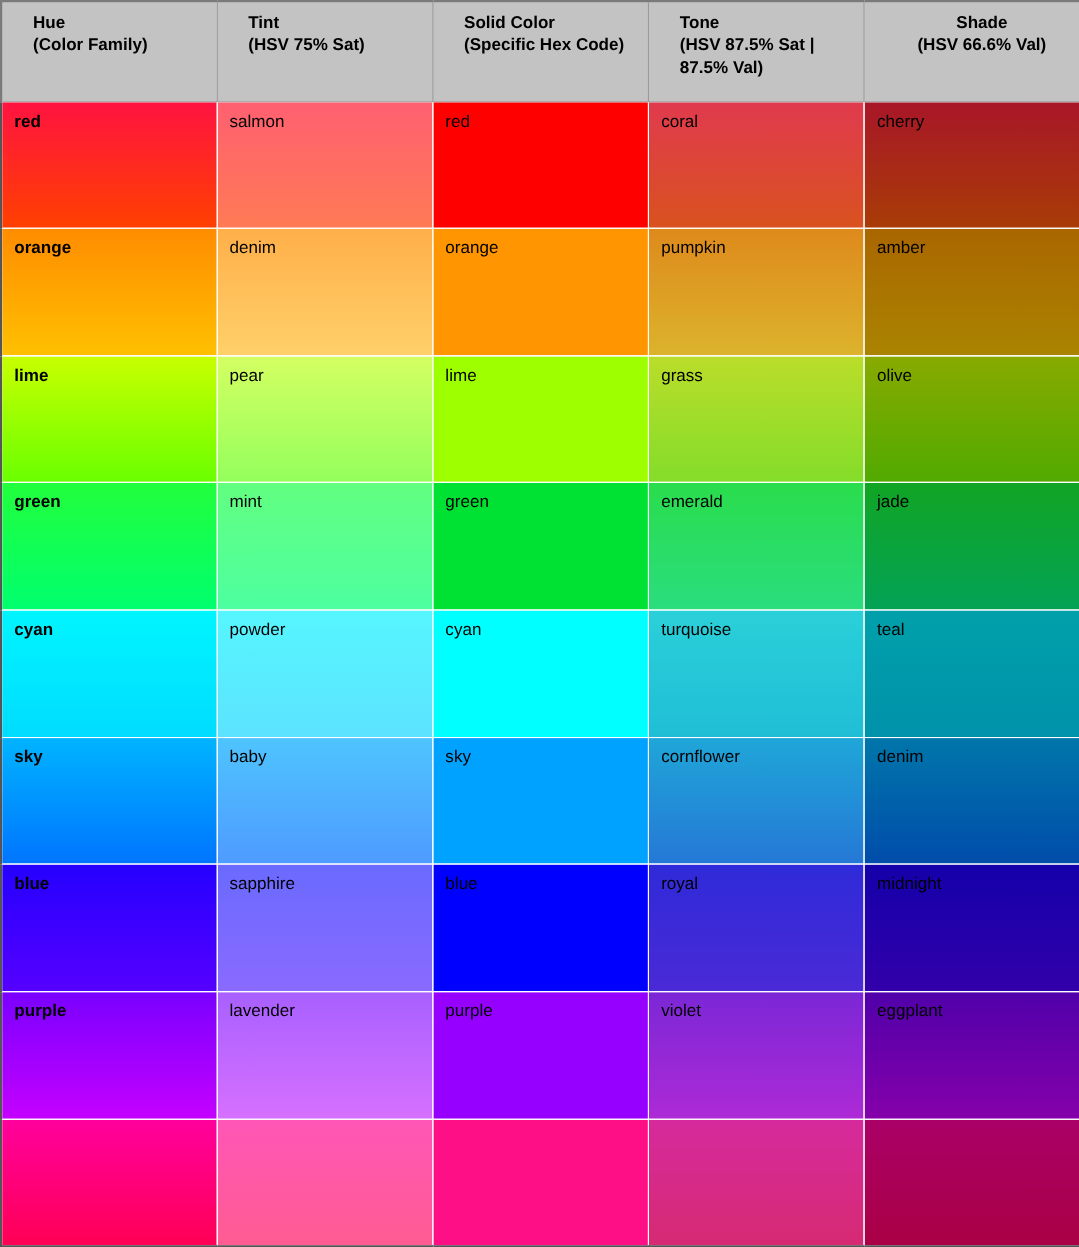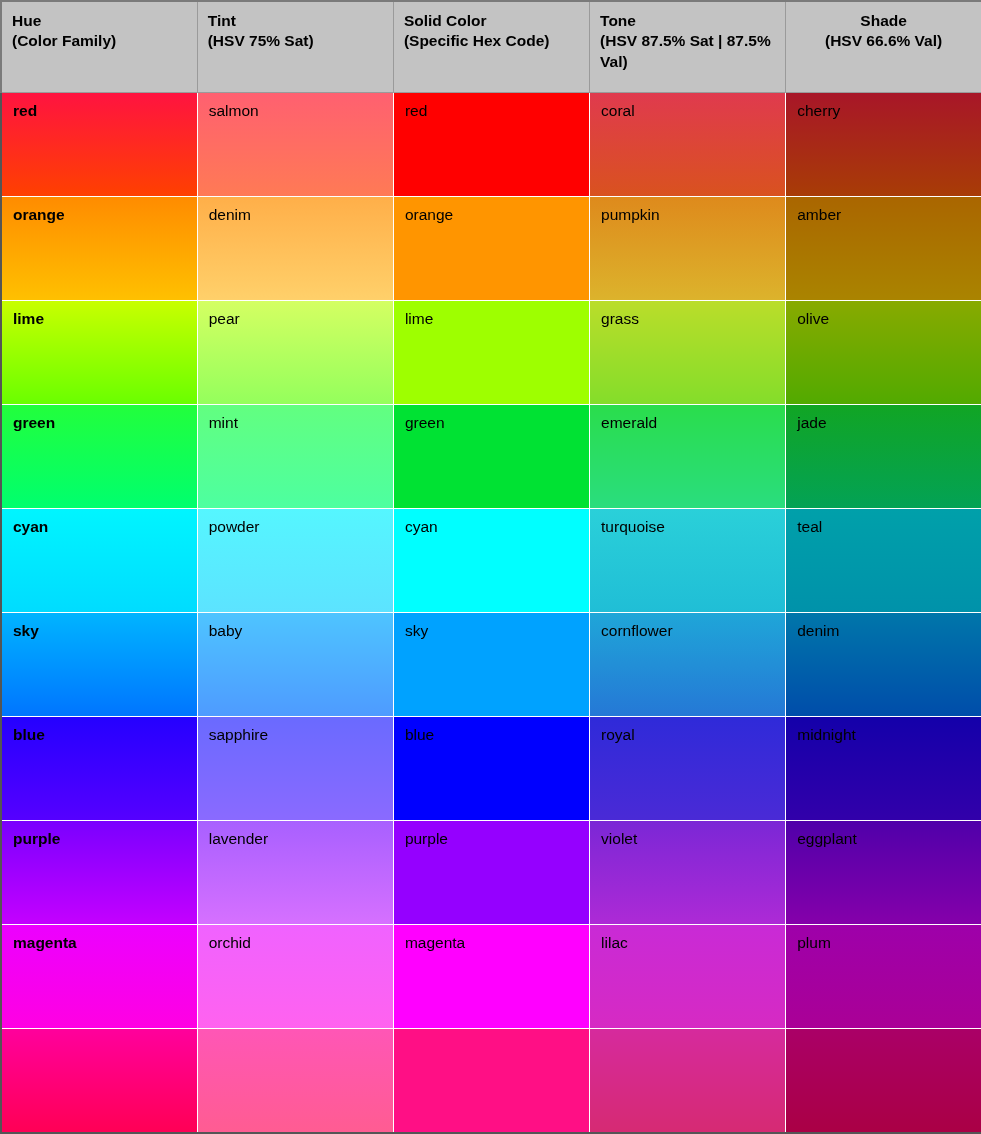--- a/index.html
+++ b/index.html
@@ -20,21 +20,21 @@
   }
 
   #color-table colgroup col { width: 196.2px; }
 
   thead th {
     background: #c3c3c3;
     border: 1px solid #9a9a9a;
     border-top: 2px solid #7a7a7a;
     text-align: left;
     vertical-align: top;
-    padding: 9px 10px 8px 10px;
+    padding: 9px 10px 8px 28px;
     font-size: 15.5px;
     font-weight: bold;
     line-height: 1.32;
     color: #000000;
     height: 91px;
     white-space: pre-line;
   }
 
   thead th:first-child { border-left: 2px solid #7a7a7a; }
   thead th:last-child  { border-right: 2px solid #7a7a7a; text-align: center; }
@@ -147,27 +147,20 @@
         <td><div class="swatch" style="background: linear-gradient(rgb(20, 0, 170), rgb(50, 0, 170));"></div><span class="cell-label">midnight</span></td>
       </tr>
       <tr>
         <td class="hue-cell"><div class="swatch" style="background: linear-gradient(rgb(122, 0, 255), rgb(196, 0, 255));"></div><span class="cell-label">purple</span></td>
         <td><div class="swatch" style="background: linear-gradient(rgb(168, 96, 255), rgb(214, 112, 255));"></div><span class="cell-label">lavender</span></td>
         <td><div class="swatch" style="background: rgb(149, 0, 255);"></div><span class="cell-label">purple</span></td>
         <td><div class="swatch" style="background: linear-gradient(rgb(123, 39, 214), rgb(173, 42, 214));"></div><span class="cell-label">violet</span></td>
         <td><div class="swatch" style="background: linear-gradient(rgb(80, 0, 170), rgb(133, 0, 170));"></div><span class="cell-label">eggplant</span></td>
       </tr>
       <tr>
-        <td class="hue-cell"><div class="swatch" style="background: linear-gradient(rgb(236, 0, 255), rgb(255, 0, 226));"></div><span class="cell-label">magenta</span></td>
-        <td><div class="swatch" style="background: linear-gradient(rgb(240, 98, 255), rgb(255, 98, 239));"></div><span class="cell-label">orchid</span></td>
-        <td><div class="swatch" style="background: rgb(255, 0, 255);"></div><span class="cell-label">magenta</span></td>
-        <td><div class="swatch" style="background: linear-gradient(rgb(201, 42, 214), rgb(214, 42, 195));"></div><span class="cell-label">lilac</span></td>
-        <td><div class="swatch" style="background: linear-gradient(rgb(158, 0, 170), rgb(170, 0, 150));"></div><span class="cell-label">plum</span></td>
-      </tr>
-      <tr>
         <td class="hue-cell"><div class="swatch" style="background: linear-gradient(rgb(255, 0, 156), rgb(255, 0, 85));"></div><span class="cell-label"></span></td>
         <td><div class="swatch" style="background: linear-gradient(rgb(255, 86, 182), rgb(255, 92, 146));"></div><span class="cell-label"></span></td>
         <td><div class="swatch" style="background: rgb(255, 15, 133);"></div><span class="cell-label"></span></td>
         <td><div class="swatch" style="background: linear-gradient(rgb(214, 42, 157), rgb(214, 42, 115));"></div><span class="cell-label"></span></td>
         <td><div class="swatch" style="background: linear-gradient(rgb(170, 0, 103), rgb(170, 0, 69));"></div><span class="cell-label"></span></td>
       </tr>
     </tbody>
 </table>
 
 </body></html>

